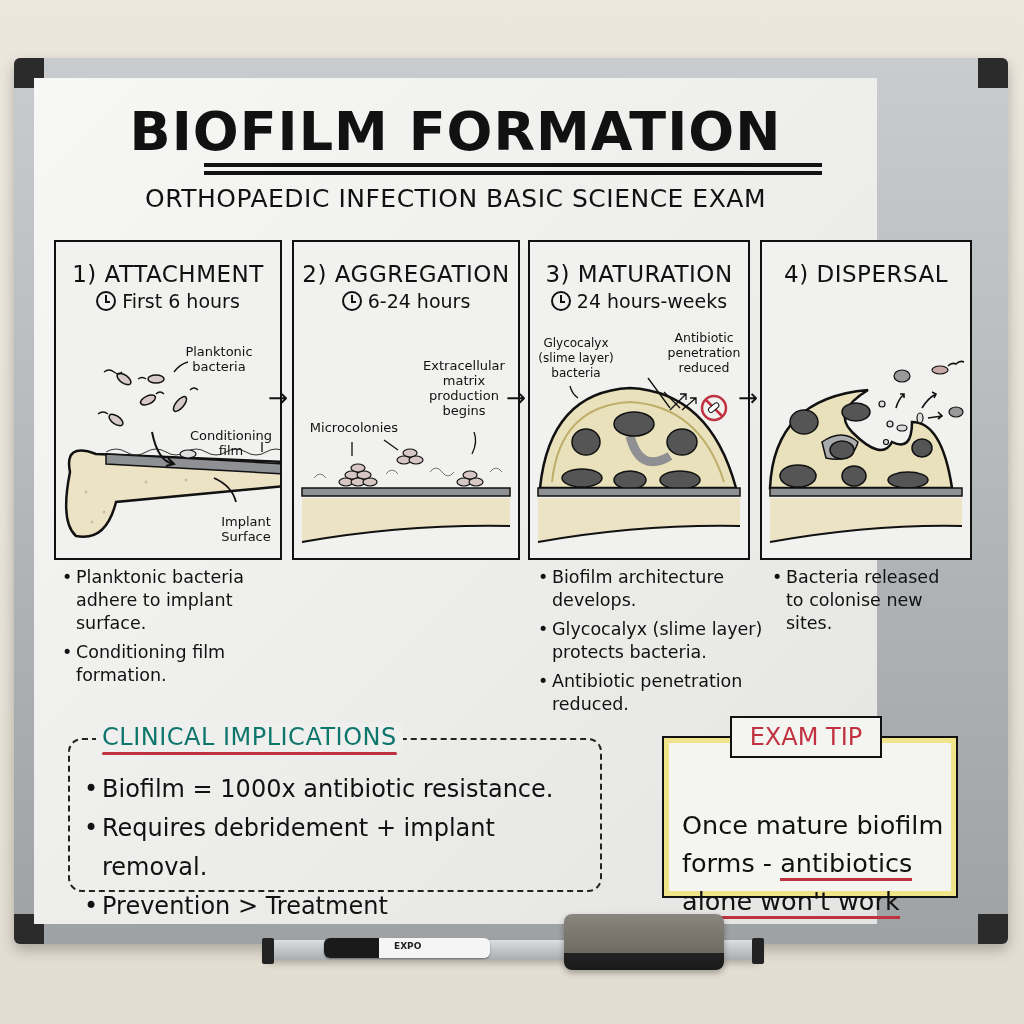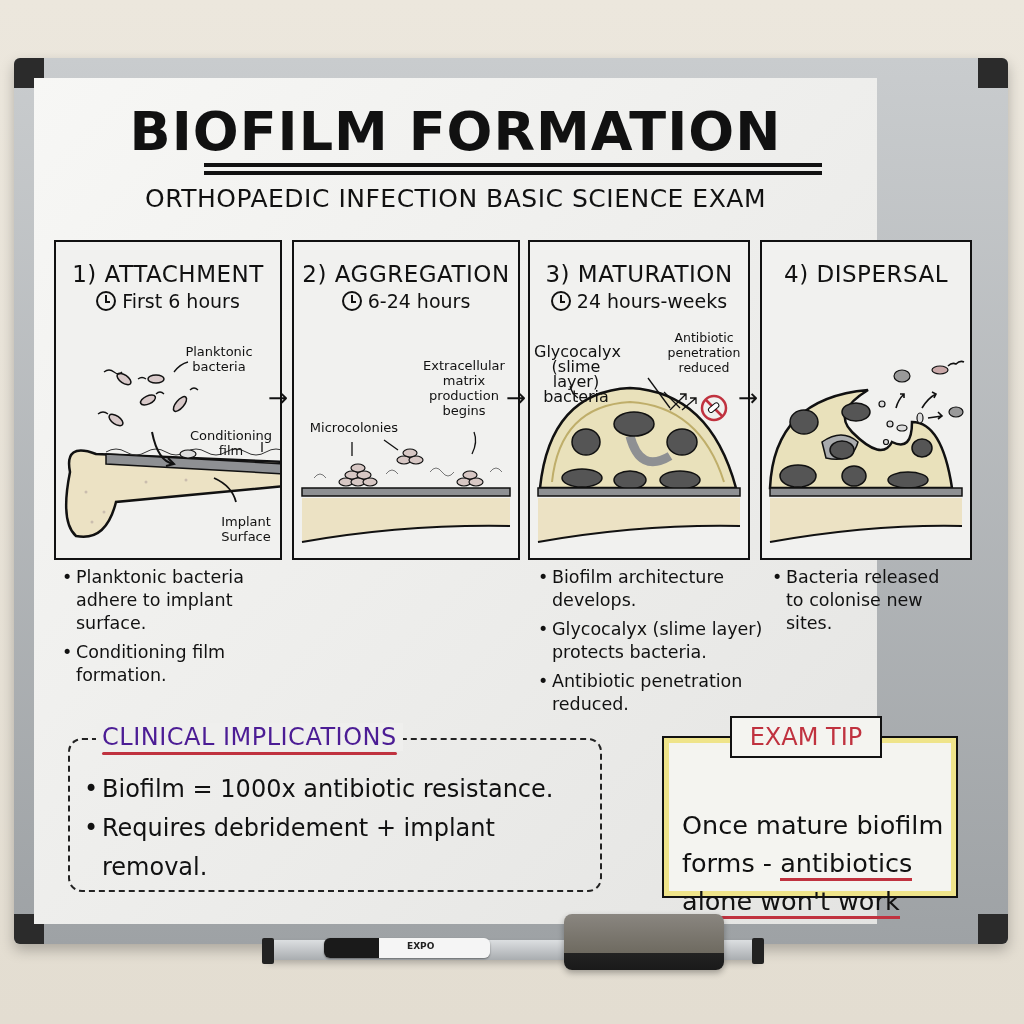--- a/index.html
+++ b/index.html
@@ -21,33 +21,33 @@
   .clock{display:inline-block;width:16px;height:16px;border:2px solid #111;border-radius:50%;position:relative;vertical-align:-3px;margin-right:6px;}
   .clock:before{content:"";position:absolute;left:7px;top:2px;width:2px;height:7px;background:#111;}
   .clock:after{content:"";position:absolute;left:7px;top:8px;width:5px;height:2px;background:#111;}
   .stage svg{position:absolute;left:0;top:0;}
   .lbl{position:absolute;font-size:13px;text-align:center;line-height:15px;}
   .arrow{position:absolute;font-size:24px;top:306px;}
   .bullets{position:absolute;top:488px;font-size:17.5px;line-height:23px;}
   .bullets .b{position:relative;padding-left:14px;margin-bottom:6px;}
   .bullets .b:before{content:"•";position:absolute;left:0;top:0;}
   .clinical{position:absolute;left:34px;top:660px;width:530px;height:150px;border:2.5px dashed #222;border-radius:14px;}
-  .clinical .hd{position:absolute;left:26px;top:-17px;background:#efefed;padding:0 6px;font-size:24px;color:#4c1d95;letter-spacing:0.5px;}
+  .clinical .hd{position:absolute;left:26px;top:-17px;background:#efefed;padding:0 6px;font-size:24px;color:#0f766e;letter-spacing:0.5px;}
   .clinical .hd:after{content:"";position:absolute;left:6px;right:6px;bottom:-4px;height:3px;background:#c0323f;border-radius:2px;}
   .clinical .items{position:absolute;left:14px;top:30px;font-size:24px;line-height:39px;}
   .clinical .items div{position:relative;padding-left:18px;}
   .clinical .items div:before{content:"•";position:absolute;left:0;}
   .tip{position:absolute;left:628px;top:658px;width:292px;height:158px;border:2.5px solid #111;background:#f4f4f0;box-shadow:inset 0 0 0 5px #efe48a;}
   .tip .hd{position:absolute;left:66px;top:-22px;width:148px;height:38px;border:2.5px solid #111;background:#f4f4f0;text-align:center;line-height:38px;font-size:24px;color:#c0323f;}
   .tip .body{position:absolute;left:18px;top:30px;font-size:25.5px;line-height:38px;margin-top:38px;}
   .tip .u{border-bottom:3px solid #c0323f;}
   .tray{position:absolute;left:266px;top:940px;width:494px;height:20px;background:linear-gradient(180deg,#dcdfe1,#a9adb0);border-radius:2px;box-shadow:0 4px 6px rgba(0,0,0,.2);}
   .tray .cap{position:absolute;top:-2px;width:12px;height:26px;background:#222;border-radius:2px;}
   .marker{position:absolute;left:324px;top:938px;width:166px;height:20px;border-radius:6px;background:linear-gradient(90deg,#1a1a1a 0 33%,#f5f5f5 33% 100%);box-shadow:0 1px 2px rgba(0,0,0,.4);}
-  .marker .lab{position:absolute;left:83px;top:3px;font-size:9px;font-weight:bold;color:#222;}
+  .marker .lab{position:absolute;left:70px;top:3px;font-size:9px;font-weight:bold;color:#222;}
   .eraser{position:absolute;left:564px;top:914px;width:160px;height:56px;border-radius:8px;background:linear-gradient(180deg,#8a8680 0%,#6e6a60 70%,#222 70%,#1a1a1a 100%);box-shadow:0 3px 6px rgba(0,0,0,.3);}
 </style>
 </head>
 <body>
 
 <div class="wall"></div>
 <div class="frame">
   <div class="corner tl"></div>
   <div class="corner tr"></div>
   <div class="corner bl"></div>
@@ -163,21 +163,21 @@
         <path d="M140 168 L156 152 M150 152 l6 0 l0 6"></path>
           <path d="M152 168 L166 156 M160 156 l6 0 l0 6"></path>
         <path d="M40 144 q2 8 8 12"></path>
       </g>
       <g>
         <circle cx="184" cy="166" r="12" fill="none" stroke="#c0323f" stroke-width="2.5"></circle>
         <line x1="176" y1="158" x2="192" y2="174" stroke="#c0323f" stroke-width="2.5"></line>
         <rect x="178" y="163" width="12" height="5" rx="2.5" fill="#fff" stroke="#111" stroke-width="1" transform="rotate(-40 184 166)"></rect>
       </g>
     </svg>
-    <div class="lbl" style="left:4px;top:94px;width:84px;font-size:16px;margin-top:8px;">Glycocalyx (slime layer) bacteria</div>
+    <div class="lbl" style="left:4px;top:94px;width:84px;font-size:12px;">Glycocalyx (slime layer) bacteria</div>
     <div class="lbl" style="left:132px;top:88px;width:84px;font-size:12.5px;">Antibiotic penetration reduced</div>
   </div>
   <div class="arrow" style="left:704px;">→</div>
 
   <div class="stage" style="left:726px;width:208px;">
     <h2>4) DISPERSAL</h2>
     <svg width="208" height="316">
       <path d="M8 246 Q12 156 106 148 Q70 170 90 190 Q120 220 130 200 Q150 210 150 180 Q180 180 190 246 Z" fill="#e9e1bb" stroke="#111" stroke-width="2.5"></path>
       <path d="M60 200 Q80 186 96 200 Q90 222 64 216 Z" fill="#a9abad" stroke="#111" stroke-width="1.5"></path>
       <g fill="#555" stroke="#111" stroke-width="1.5">
@@ -224,20 +224,21 @@
   </div>
   <div class="bullets" style="left:738px;width:190px;">
     <div class="b">Bacteria released to colonise new sites.</div>
   </div>
 
   <div class="clinical">
     <div class="hd">CLINICAL IMPLICATIONS</div>
     <div class="items">
       <div>Biofilm = 1000x antibiotic resistance.</div>
       <div>Requires debridement + implant removal.</div>
+      <div>Prevention &gt; Treatment</div>
     </div>
   </div>
 
   <div class="tip">
     <div class="hd">EXAM TIP</div>
     <div class="body">
       <div>Once mature biofilm</div>
       <div><span>forms - </span><span class="u">antibiotics</span></div>
       <div><span class="u">alone won't work</span></div>
     </div>

